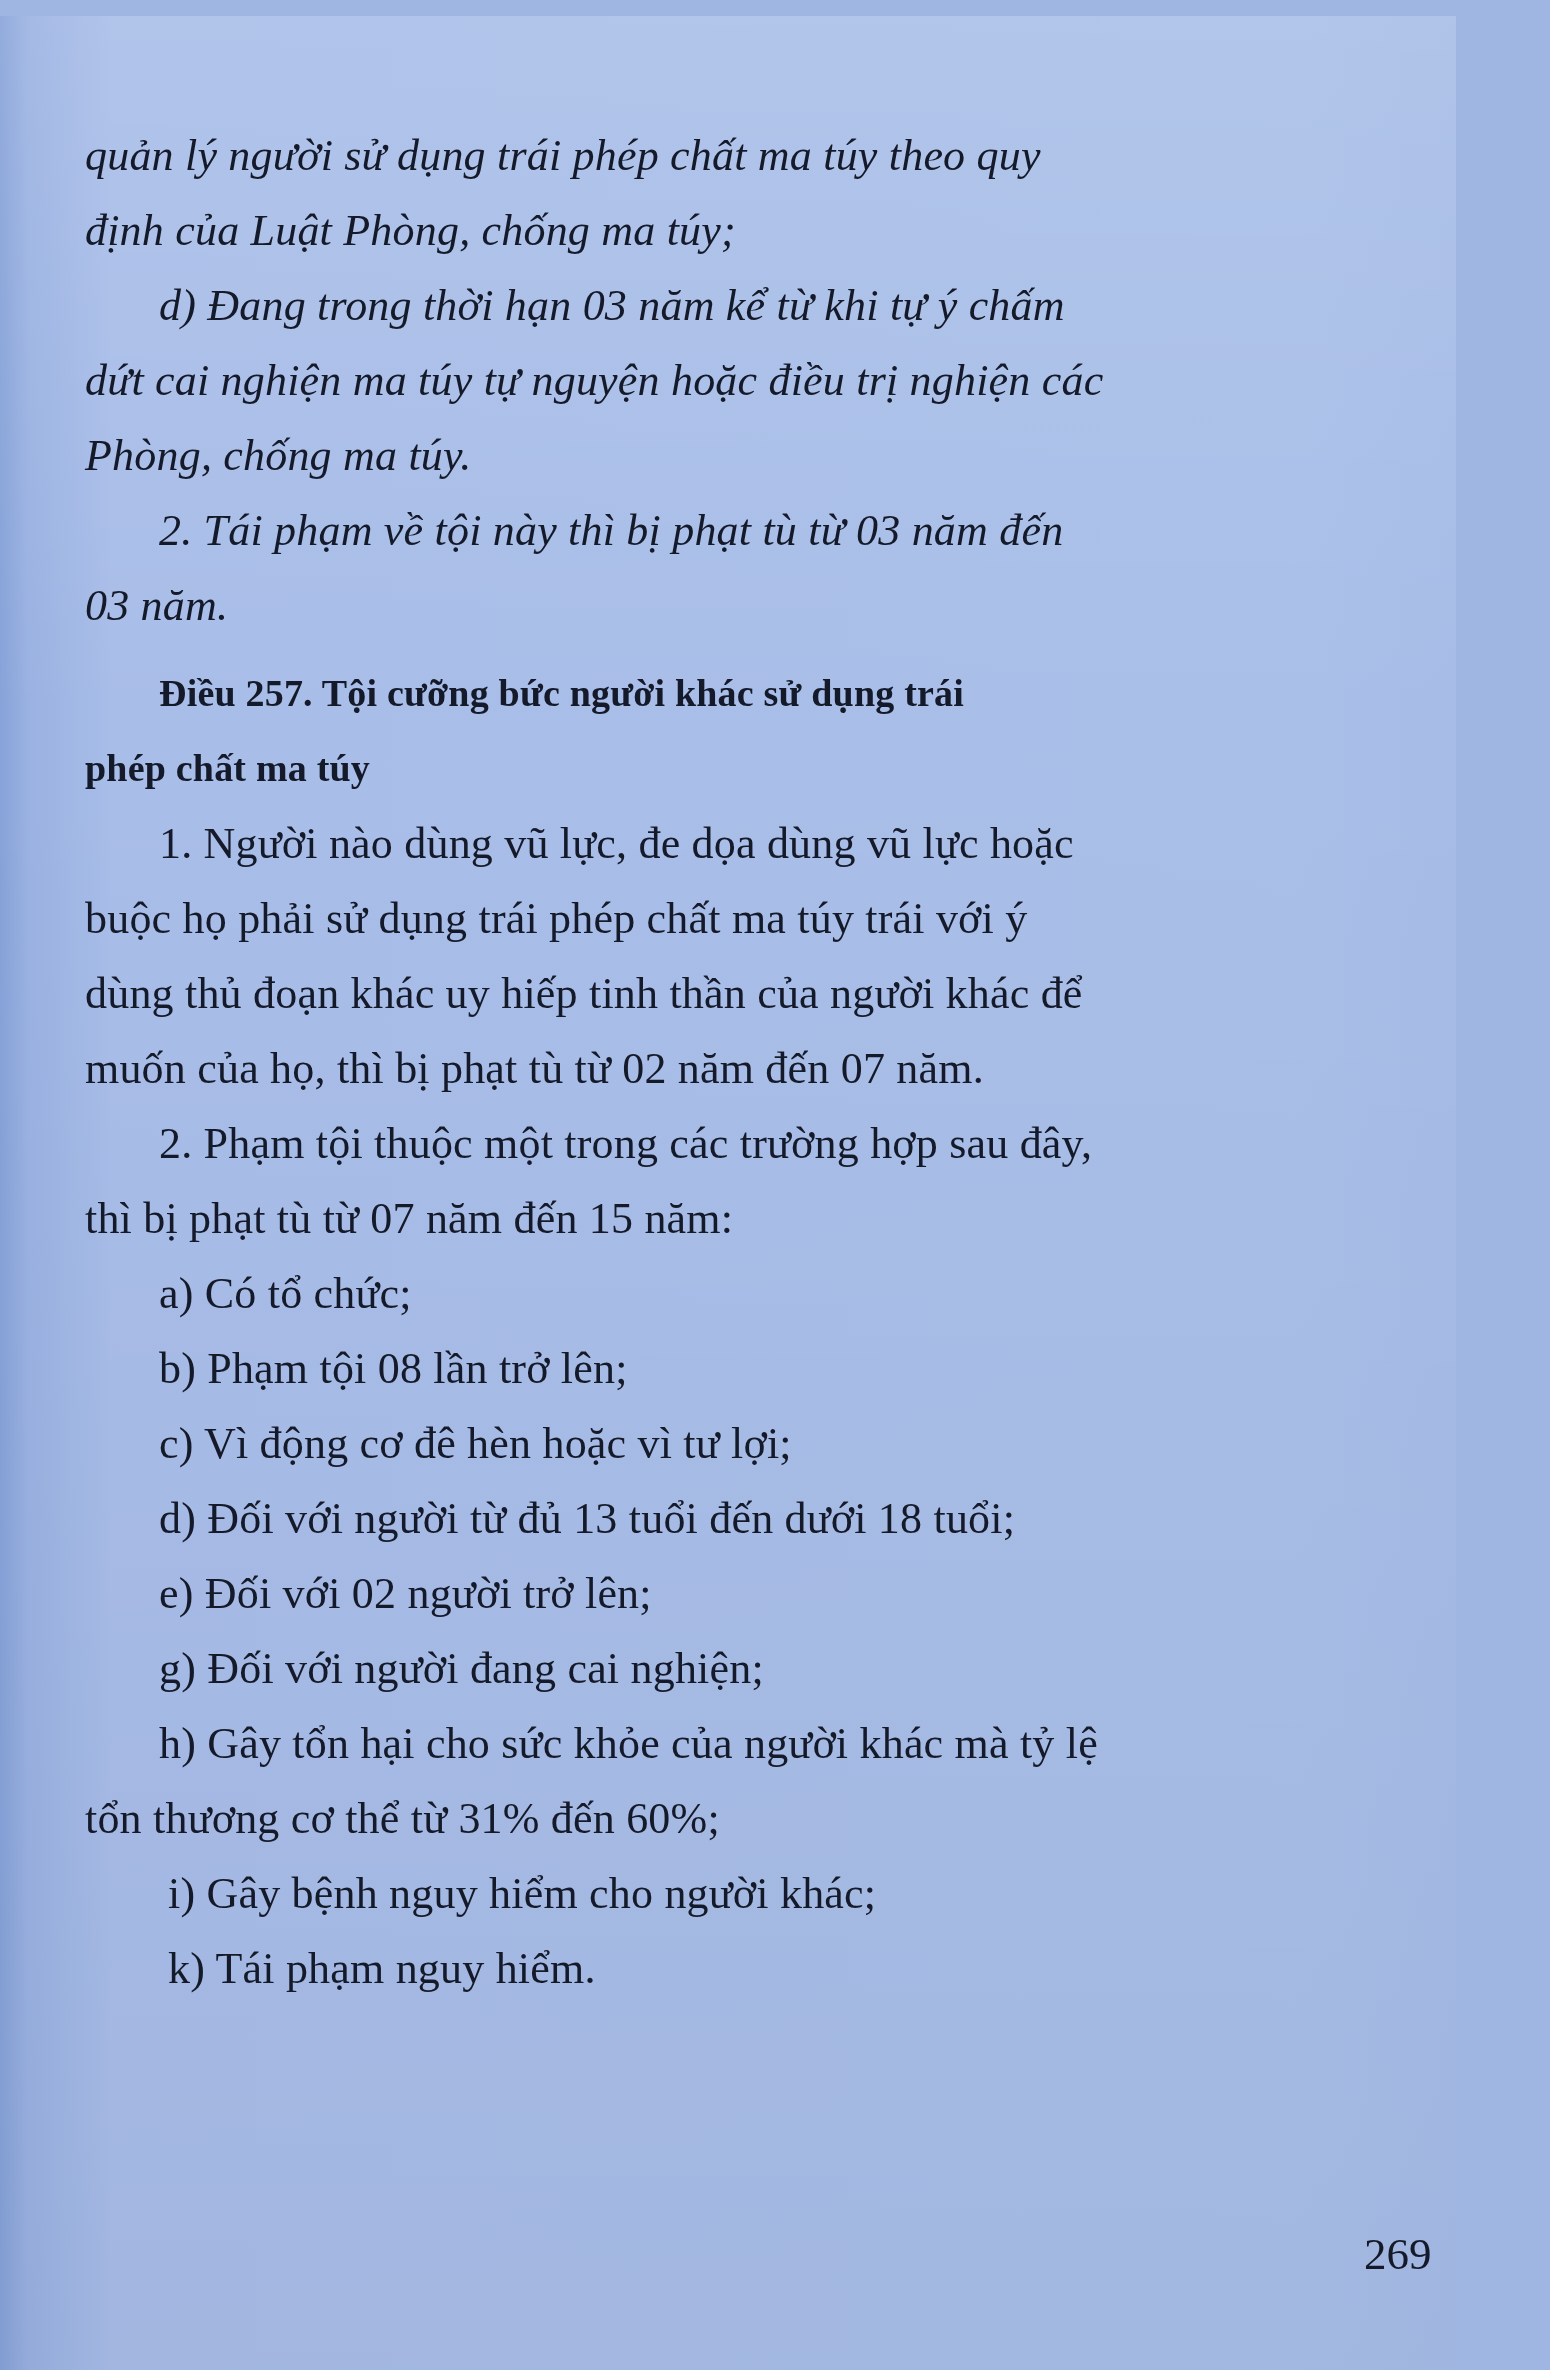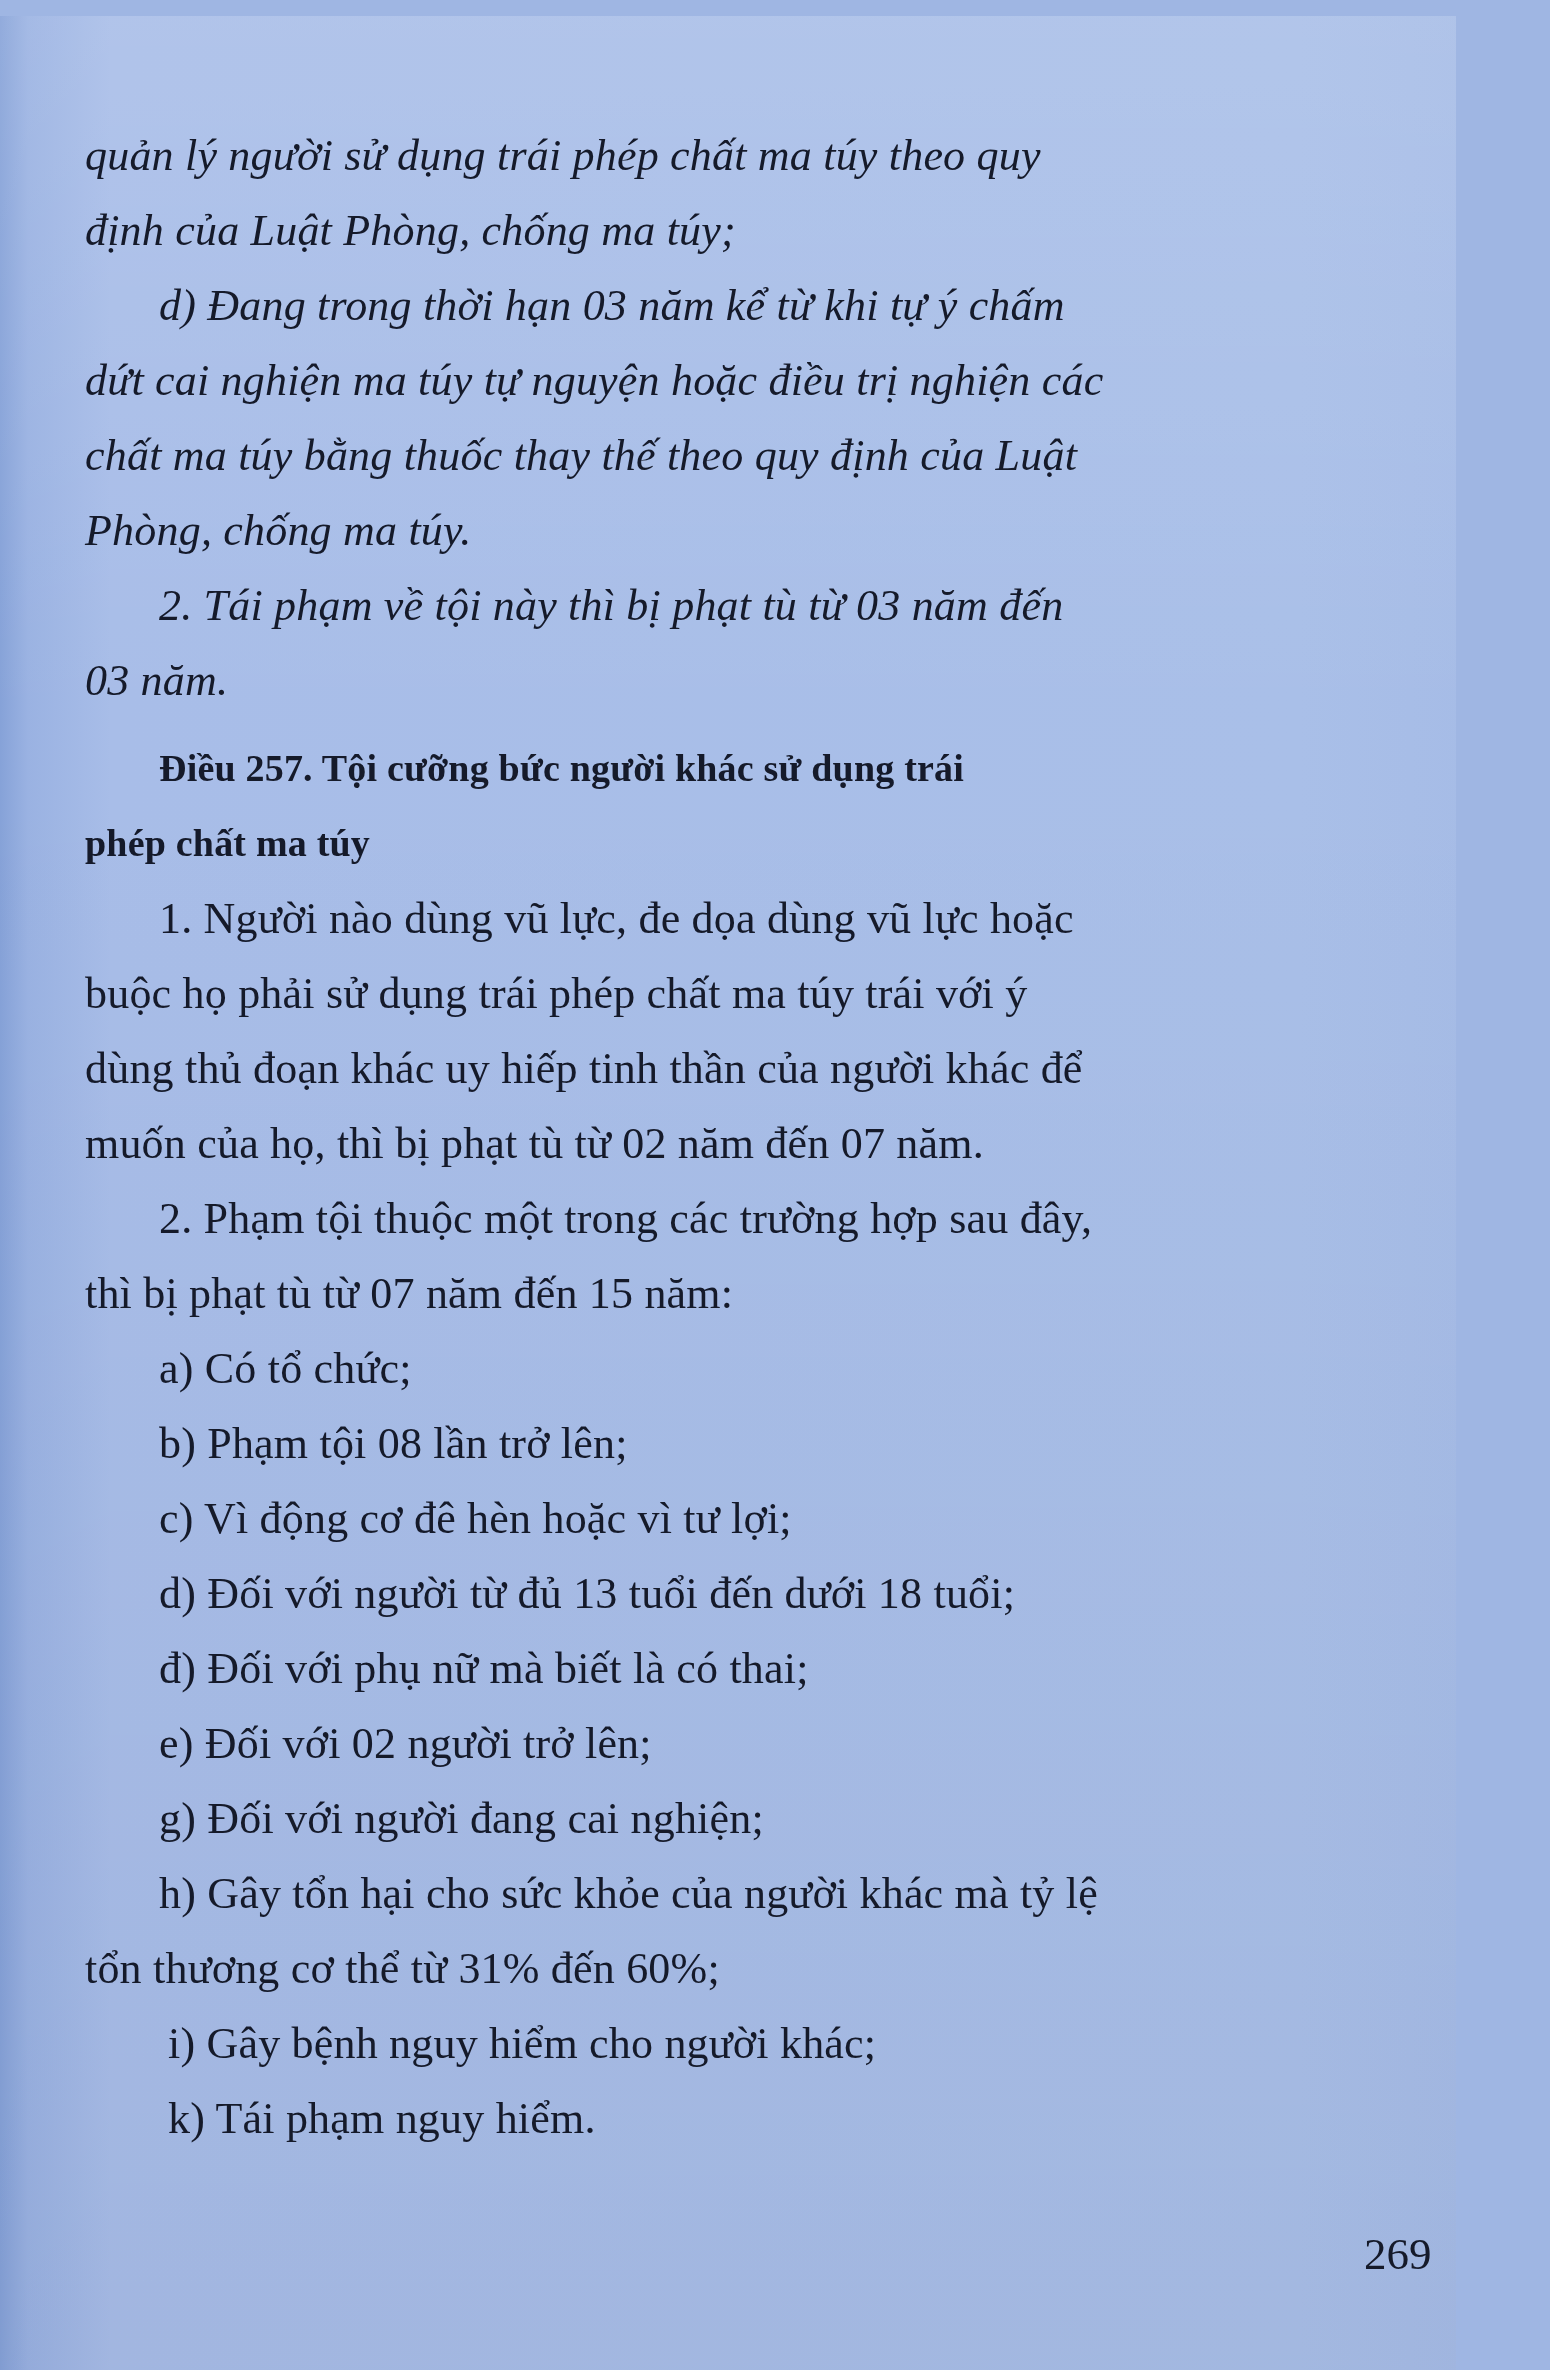--- a/index.html
+++ b/index.html
@@ -69,21 +69,20 @@
   <div class="content">
 
     <div class="italic">
       <span class="line">quản lý người sử dụng trái phép chất ma túy theo quy</span>
       <span class="line">định của Luật Phòng, chống ma túy;</span>
     </div>
 
     <div class="italic">
       <span class="line indent">d) Đang trong thời hạn 03 năm kể từ khi tự ý chấm</span>
       <span class="line">dứt cai nghiện ma túy tự nguyện hoặc điều trị nghiện các</span>
-      <span class="line">chất ma túy bằng thuốc thay thế theo quy định của Luật</span>
       <span class="line">Phòng, chống ma túy.</span>
     </div>
 
     <div class="italic">
       <span class="line indent">2. Tái phạm về tội này thì bị phạt tù từ 03 năm đến</span>
       <span class="line">03 năm.</span>
     </div>
 
     <div class="gap"></div>
 
@@ -101,21 +100,20 @@
 
     <div>
       <span class="line indent">2. Phạm tội thuộc một trong các trường hợp sau đây,</span>
       <span class="line">thì bị phạt tù từ  07 năm đến 15 năm:</span>
 
       <div>
         <span class="line indent">a) Có tổ chức;</span>
         <span class="line indent">b) Phạm tội 08 lần trở lên;</span>
         <span class="line indent">c) Vì động cơ đê hèn hoặc vì tư lợi;</span>
         <span class="line indent">d) Đối với người từ đủ 13 tuổi đến dưới 18 tuổi;</span>
-        <span class="line indent">đ) Đối với phụ nữ mà biết là có thai;</span>
         <span class="line indent">e) Đối với 02 người trở lên;</span>
         <span class="line indent">g) Đối với người đang cai nghiện;</span>
       </div>
 
       <div>
         <span class="line indent">h) Gây tổn hại cho sức khỏe của người khác mà tỷ lệ</span>
         <span class="line">tổn thương cơ thể từ 31% đến 60%;</span>
       </div>
 
       <div>

